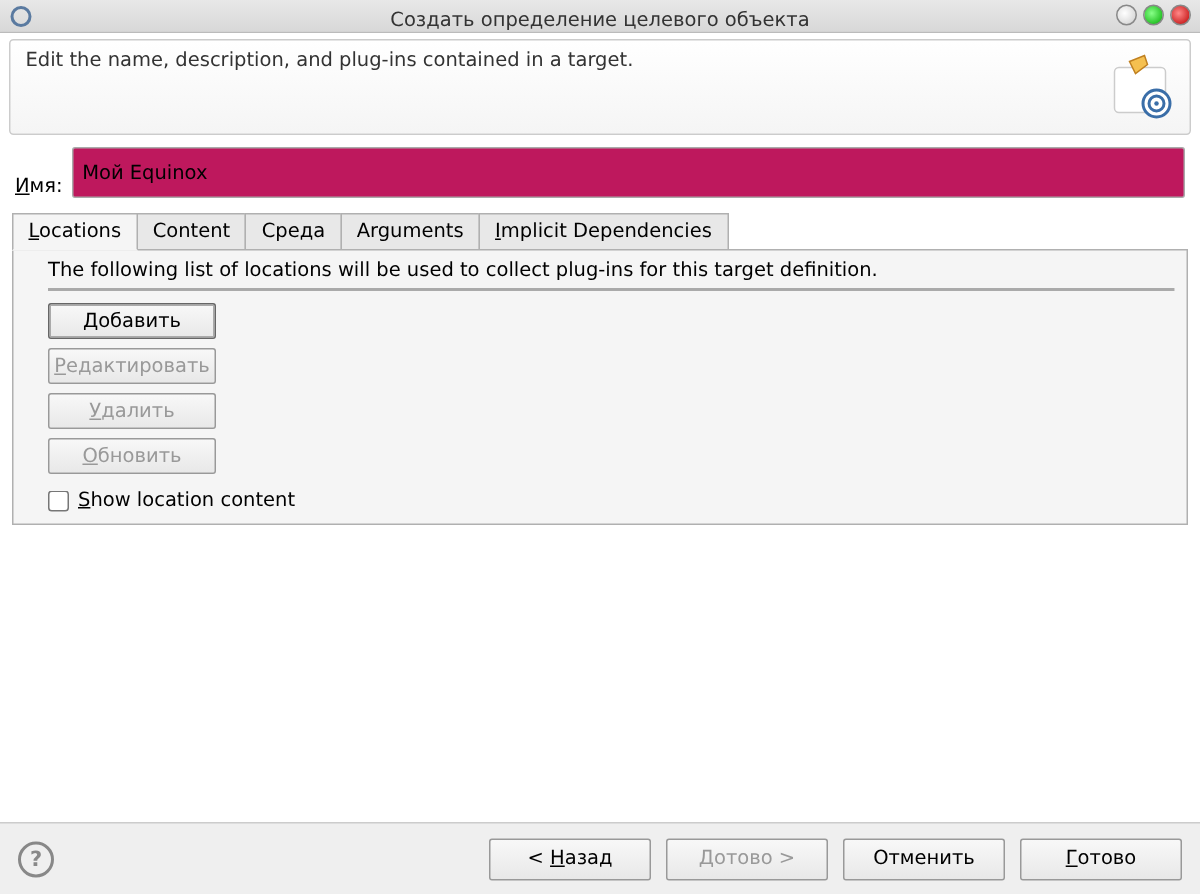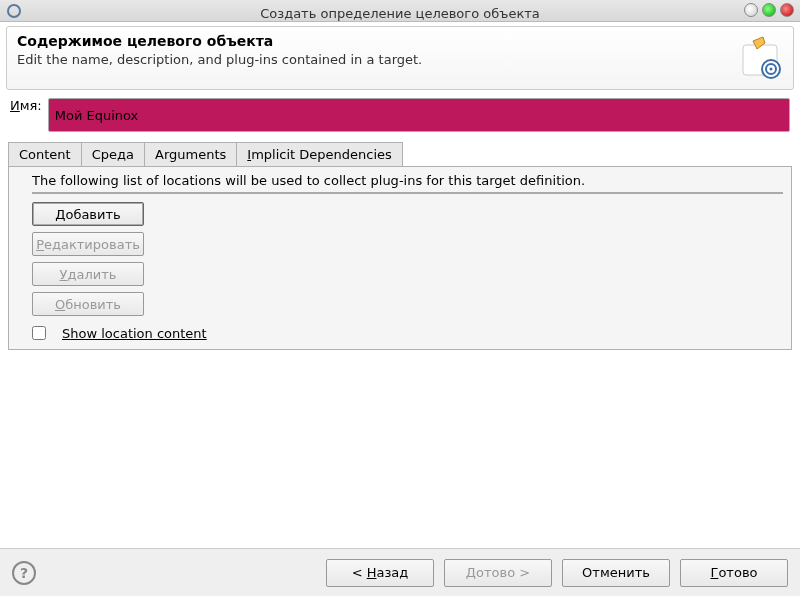--- a/index.html
+++ b/index.html
@@ -13,38 +13,38 @@
 .win-min { background: radial-gradient(circle at 40% 40%, #fff,#ccc); }
 .win-max { background: radial-gradient(circle at 40% 40%, #8f8,#0a0); }
 .win-close { background: radial-gradient(circle at 40% 40%, #f88,#b00); }
 
 .header-area { margin: 4px 6px 0 6px; border:1px solid #ccc; border-radius:3px; background: linear-gradient(#fff,#f5f5f5); padding: 6px 10px 8px 10px; display:flex; }
 .header-text { flex:1; }
 .header-text h2 { font-size: 14px; font-weight:bold; margin-bottom:3px; }
 .header-text p { font-size: 13px; color:#333; }
 .header-icon { width:48px; height:48px; position:relative; }
 
-.name-row { display:flex; align-items:flex-start; margin: 8px 10px 0 10px; gap:6px; }
+.name-row { display:flex; align-items:flex-end; margin: 8px 10px 0 10px; gap:6px; }
 .name-row label { font-size:13px; }
 .name-row input { flex:1; height:24px; border:1px solid #aaa; border-radius:2px; padding: 16px 6px; font-size:13px; background:#be185d; }
 .underline-char { text-decoration: underline; }
 
 .tabs-area { margin: 10px 8px 0 8px; }
 .tab-strip { display:flex; }
 .tab { padding: 4px 10px; border:1px solid #b0b0b0; border-bottom:none; background:#e8e8e8; font-size:13px; cursor:pointer; margin-right:-1px; }
 .tab.active { background:#f5f5f5; position:relative; z-index:2; border-bottom:1px solid #f5f5f5; margin-bottom:-1px;}
 .tab-panel { border:1px solid #b0b0b0; background:#f5f5f5; padding:6px 8px 8px 23px; }
 .tab-desc { font-size:13px; margin-bottom:4px; }
 .loc-body { display:flex; gap:8px;flex-direction:column; }
 .loc-list { flex:1; background:#fff; border:1px solid #aaa; height:250px; }
 .loc-buttons { width:112px; display:flex; flex-direction:column; gap:6px; }
 .side-btn { height:24px; border:1px solid #999; background:linear-gradient(#f8f8f8,#e8e8e8); font-size:13px; border-radius:2px; cursor:pointer; }
 .side-btn.primary { border:1px solid #666; box-shadow: inset 0 0 0 1px #aaa; }
 .side-btn:disabled { color:#999; cursor:default; }
-.checkbox-row { margin-top:10px; display:flex; align-items:flex-start; gap:16px; font-size:13px;text-decoration:underline;}
+.checkbox-row { margin-top:10px; display:flex; align-items:center; gap:6px; font-size:13px;}
 .checkbox-row input { width:14px; height:14px; }
 
 .footer { position:absolute; bottom:0; left:0; right:0; height:48px; border-top:1px solid #ccc; display:flex; align-items:center; padding:0 12px; background:#efefef; }
 .help-btn { width:24px; height:24px; border:2px solid #888; border-radius:50%; display:flex; align-items:center; justify-content:center; color:#888; font-weight:bold; font-size:14px; cursor:pointer; background:transparent;}
 .footer-spacer { flex:1; }
 .footer-btn { min-width:108px; height:28px; margin-left:10px; border:1px solid #999; background:linear-gradient(#f8f8f8,#e8e8e8); font-size:13px; border-radius:2px; cursor:pointer; padding:0 8px;}
 .footer-btn:disabled { color:#999; cursor:default;}
 </style>
 </head>
 <body>
@@ -58,41 +58,41 @@
   <div class="title">Создать определение целевого объекта</div>
   <div class="win-btns">
     <div class="win-btn win-min"></div>
     <div class="win-btn win-max"></div>
     <div class="win-btn win-close"></div>
   </div>
 </div>
 
 <div class="header-area">
   <div class="header-text">
-    <h2>Содержимое целевого объекта</h2>
     <p>Edit the name, description, and plug-ins contained in a target.</p>
   </div>
   <div class="header-icon">
     <svg width="48" height="48">
       <rect x="8" y="12" width="34" height="30" rx="3" fill="#fff" stroke="#ccc"></rect>
       <circle cx="36" cy="36" r="9" fill="#fff" stroke="#3a6ea8" stroke-width="2"></circle>
       <circle cx="36" cy="36" r="5" fill="#fff" stroke="#3a6ea8" stroke-width="2"></circle>
       <circle cx="36" cy="36" r="1.5" fill="#3a6ea8"></circle>
       <path d="M18 8 L28 4 L30 10 L22 16 Z" fill="#f5c050" stroke="#c08020"></path>
     </svg>
   </div>
 </div>
 
 <div class="name-row">
   <label><span class="underline-char">И</span><span>мя:</span></label>
   <input type="text" value="Мой Equinox" style="">
 </div>
 
 <div class="tabs-area">
   <div class="tab-strip">
+    <div class="tab active"><span class="underline-char">L</span><span>ocations</span></div>
     <div class="tab"><span>Content</span></div>
     <div class="tab"><span>Среда</span></div>
     <div class="tab"><span>Arguments</span></div>
     <div class="tab"><span class="underline-char">I</span><span>mplicit Dependencies</span></div>
   </div>
   <div class="tab-panel">
     <div class="tab-desc">The following list of locations will be used to collect plug-ins for this target definition.</div>
     <div class="loc-body">
       <div class="loc-list"></div>
       <div class="loc-buttons">

